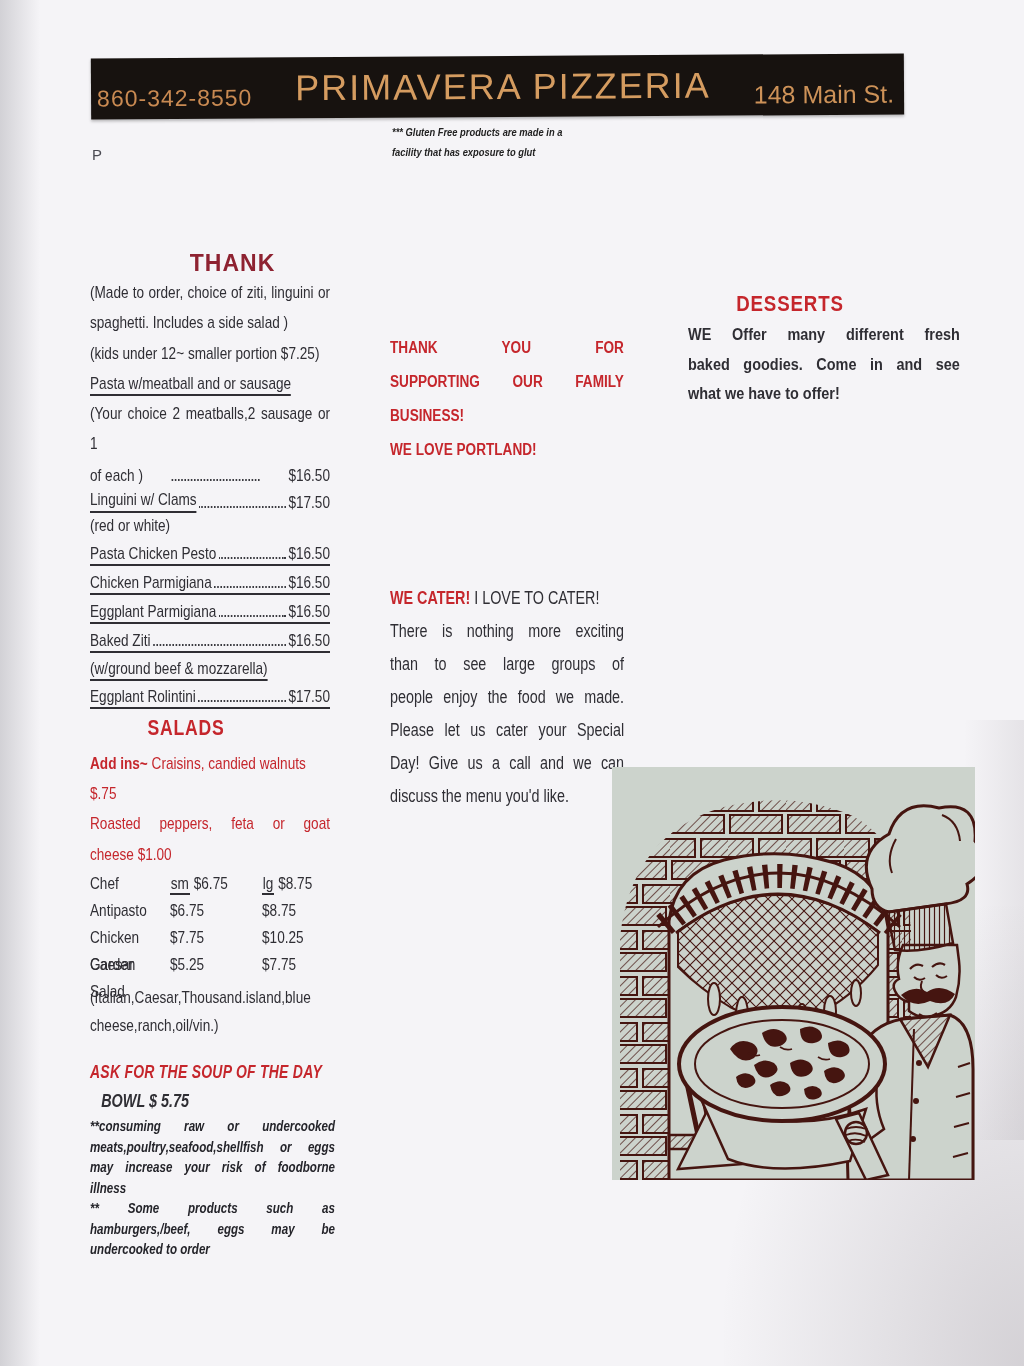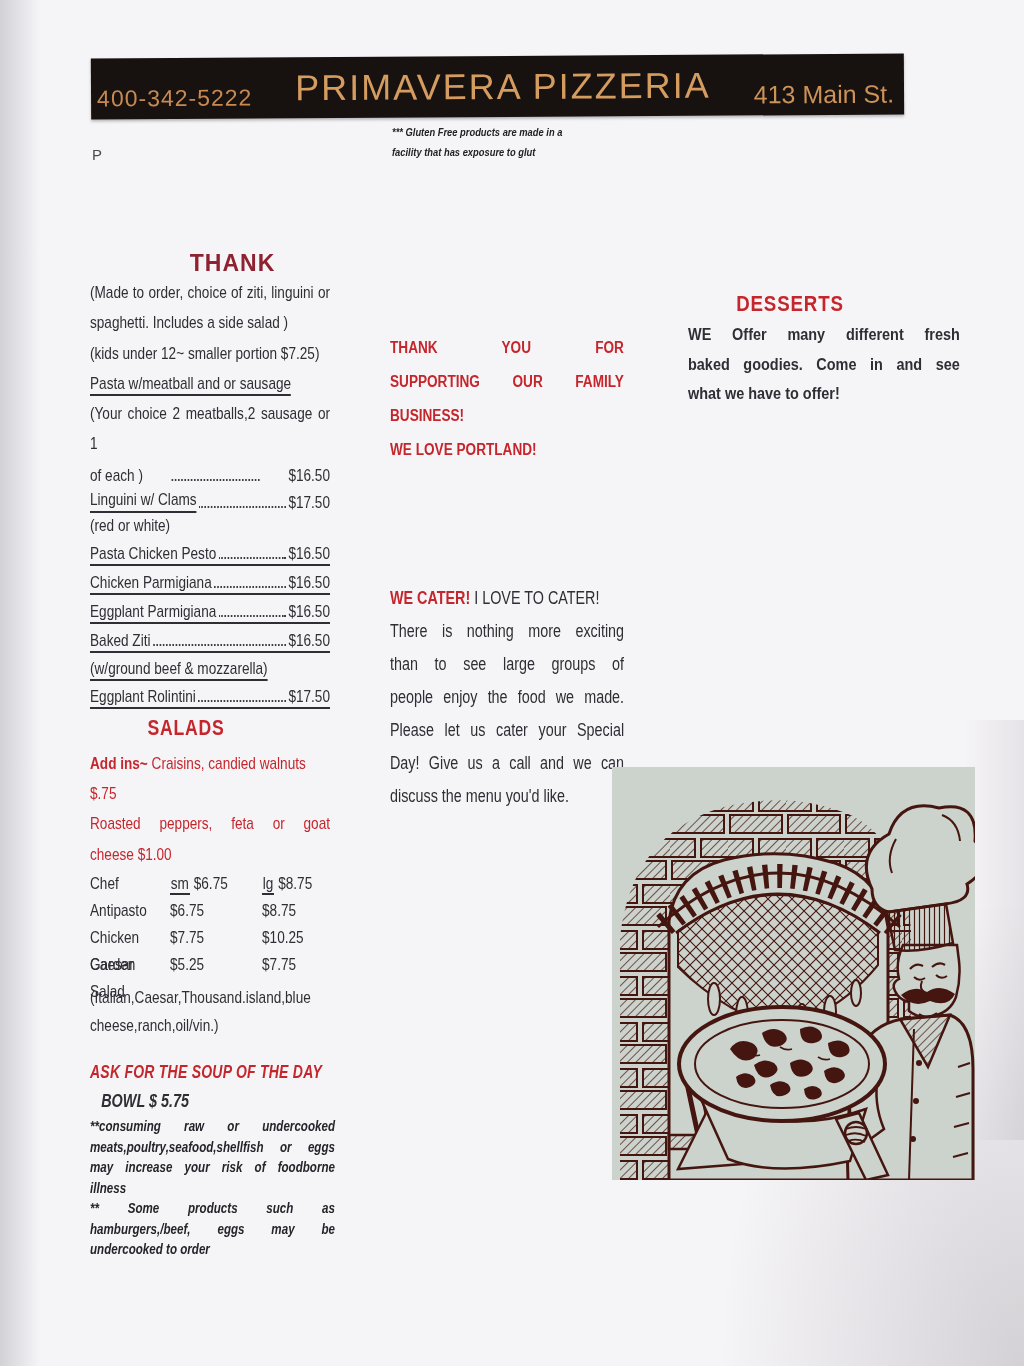--- a/index.html
+++ b/index.html
@@ -77,23 +77,23 @@
 </head>
 <body>
 
 <div class="page">
 
   <div class="shadow-left"></div>
   <div class="shadow-corner"></div>
   <div class="shadow-right"></div>
 
   <div class="header-bar">
-    <span class="header-phone">400-342-5222</span>
+    <span class="header-phone">860-342-8550</span>
     <span class="header-title">PRIMAVERA PIZZERIA</span>
-    <span class="header-address">413 Main St.</span>
+    <span class="header-address">148 Main St.</span>
   </div>
 
   <div class="gluten-note">
     <div class="cx85">
       <div>*** Gluten Free products are made in a</div>
       <div>facility that has exposure to glut</div>
     </div>
   </div>
 
   <div class="corner-letter">P</div>

